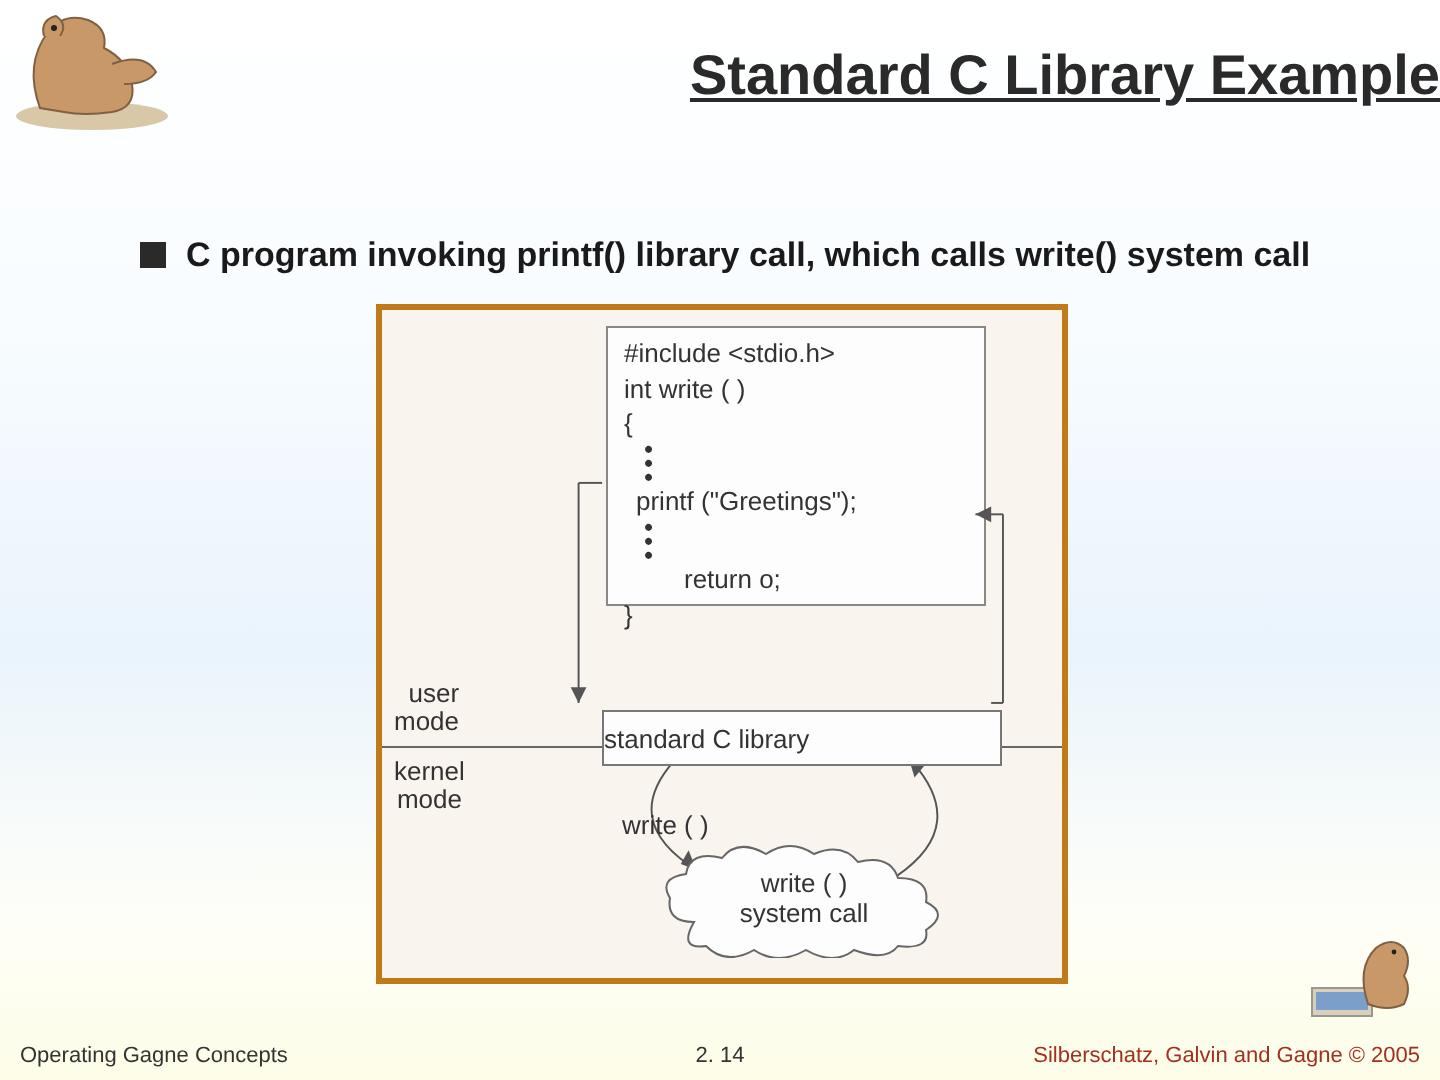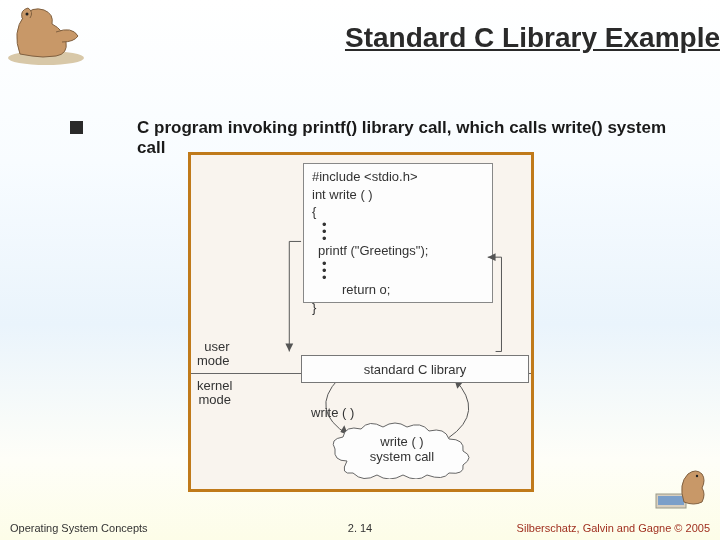--- a/index.html
+++ b/index.html
@@ -43,21 +43,20 @@
   .bullet-sq {
     width: 13px; height: 13px;
     background: #2a2a2a;
     margin-top: 3px;
     flex: 0 0 auto;
   }
   .bullet-text {
     font-size: 17px;
     font-weight: bold;
     color: #1a1a1a;
-    margin-left: 44px;
   }
   .diagram-frame {
     position: absolute;
     top: 152px;
     left: 188px;
     width: 346px;
     height: 340px;
     border: 3px solid #c07a1a;
     background: #f9f4ee;
   }
@@ -93,24 +92,23 @@
     line-height: 1.1;
   }
   .mode-divider {
     position: absolute;
     top: 218px; left: 0; right: 0;
     border-top: 1px solid #666;
   }
   .clib-box {
     position: absolute;
     top: 200px; left: 110px;
-    width: 228px; height: 28px;
+    width: 200px; height: 28px;
     border: 1px solid #777;
     background: #fdfdfd;
-    text-align: center;
     font-size: 13px;
     line-height: 28px;
   }
   .write-lbl {
     position: absolute;
     top: 250px; left: 120px;
     font-size: 13px;
   }
   .cloud {
     position: absolute;
@@ -209,16 +207,16 @@
     <svg class="cloud" viewBox="0 0 150 58">
       <path d="M20 40 Q6 40 8 28 Q2 18 16 16 Q18 4 34 8 Q42 -2 56 6 Q68 -2 80 6 Q94 0 102 10 Q118 6 122 18 Q138 18 136 30 Q148 36 136 44 Q138 54 122 52 Q116 60 100 54 Q90 62 76 54 Q62 62 50 54 Q36 62 26 52 Q12 54 20 40 Z" fill="#fdfdfd" stroke="#666" stroke-width="1"></path>
     </svg>
     <div class="cloud-text" style="white-space:pre;">write ( )
 system call</div>
 
   </div>
 </div>
 
 <div class="footer">
-  <span class="footer-left">Operating System Concepts</span>
+  <span class="footer-left">Operating Gagne Concepts</span>
   <span class="footer-center">2. 14</span>
   <span class="footer-right">Silberschatz, Galvin and Gagne © 2005</span>
 </div>
 
 </body></html>

